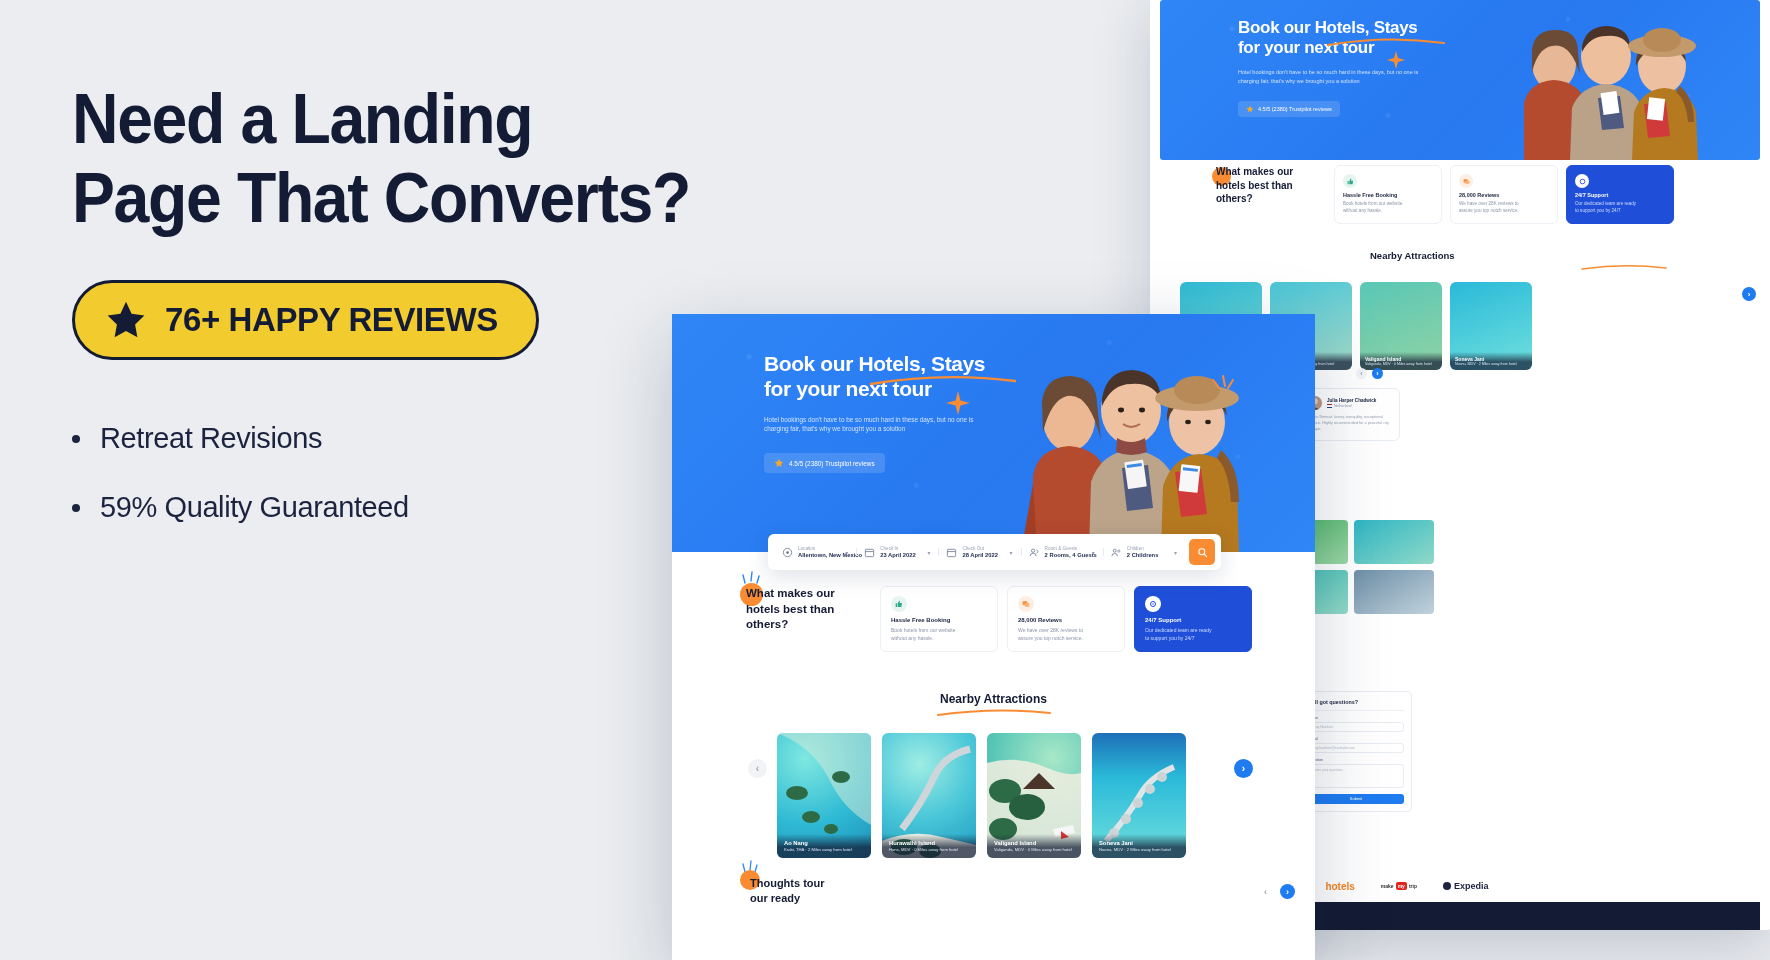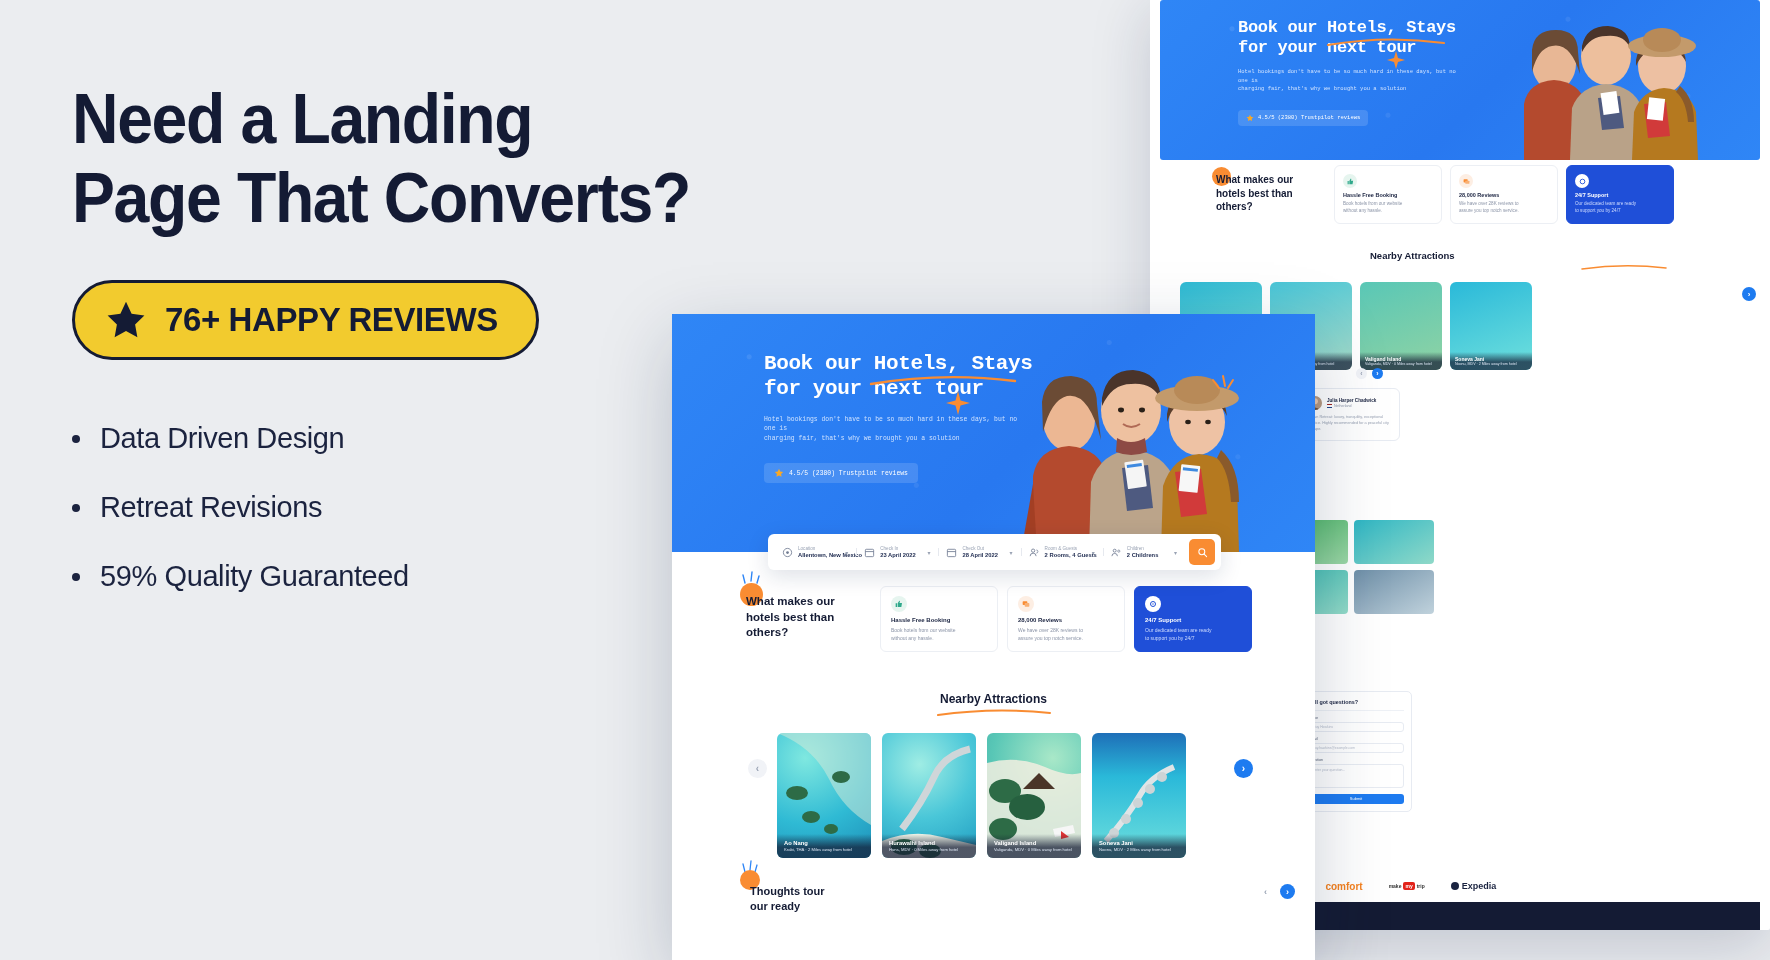--- a/index.html
+++ b/index.html
@@ -94,21 +94,21 @@
   }
   .navlinks { display: flex; }
   .navlinks span { color: #e9f1ff; white-space: nowrap; }
   .nav-right { margin-left: auto; display: flex; align-items: center; }
   .login { color: #fff; white-space: nowrap; }
   .signup {
     background: #F98C32; color: #fff;
     border-radius: 4px; text-align: center; white-space: nowrap;
   }
 
-  .hero-body { position: relative; z-index: 3; font-family: Liberation Mono, monospace; }
+  .hero-body { position: relative; z-index: 3; }
   .hero-title { color: #fff; font-weight: bold; line-height: 1.18; position: relative; }
   .hero-sub { color: #cfe2ff; line-height: 1.55; }
   .trust-pill {
     display: inline-flex; align-items: center;
     background: rgba(255,255,255,.14);
     border-radius: 4px; color: #fff; white-space: nowrap;
   }
 
   .family { position: absolute; bottom: 0; z-index: 4; }
 
@@ -126,21 +126,21 @@
   .sf-ico { flex: none; color: #6f7a91; }
   .sf-lbl { color: #9aa3b4; display: block; white-space: nowrap; }
   .sf-val { color: #243054; display: block; white-space: nowrap; font-weight: bold; }
   .sf-caret { color: #9aa3b4; flex: none; }
   .search-btn { background: #F98C32; color: #fff; border-radius: 5px; flex: none;
     display: flex; align-items: center; justify-content: center; }
 
   .section-white { background: #fff; position: relative; }
 
   .whatmakes { display: flex; align-items: flex-start; }
-  .wm-title { color: #141B34; font-weight: bold; line-height: 1.35; position: relative; z-index: 2; margin-top: 8px; }
+  .wm-title { color: #141B34; font-weight: bold; line-height: 1.35; position: relative; z-index: 2; }
   .wm-blob { position: absolute; border-radius: 50%; background: #F98C32; z-index: 1; }
   .feat-cards { display: flex; }
   .fcard { background: #fff; border: 1px solid #eceff4; border-radius: 6px; }
   .fcard.dark { background: #1F4FD8; border-color: #1F4FD8; }
   .fc-ico { border-radius: 50%; display: flex; align-items: center; justify-content: center; }
   .fc-title { font-weight: bold; color: #1a2340; white-space: nowrap; }
   .fcard.dark .fc-title { color: #fff; }
   .fc-desc { color: #8b94a7; line-height: 1.5; }
   .fcard.dark .fc-desc { color: #cfdcff; }
 
@@ -467,21 +467,21 @@
   <div class="partners" style="position:absolute; left:10px; top:880px; width:600px; height:32px; padding-left:22px; gap:26px;">
     <div class="partner" style="font-size:9px; color:#1a2340; gap:3px;">
       <span style="width:8px;height:8px;border-radius:50%;background:#34B27B;display:inline-block;"></span>
       <span>Tripadvisor</span>
     </div>
     <div class="partner" style="font-size:8px; color:#FF5A5F; gap:2px;">
       <span style="font-size:9px;">⌂</span>
         <span>airbnb</span>
     </div>
     <div class="partner" style="font-size:10px; color:#F58220;">
-      <span>comfort</span>
+      <span>hotels</span>
     </div>
     <div class="partner" style="font-size:5px; color:#333; gap:2px;">
       <span>make</span>
         <span style="background:#E2231A;color:#fff;padding:1px 2px;border-radius:2px;">my</span>
         <span>trip</span>
     </div>
     <div class="partner" style="font-size:9px; color:#1a2340; gap:3px;">
       <span style="width:8px;height:8px;border-radius:50%;background:#1a2340;display:inline-block;"></span>
       <span>Expedia</span>
     </div>
@@ -773,24 +773,20 @@
   <div class="badge">
     <svg class="badge-star" viewBox="0 0 24 24">
       <path d="M12 1.6l3.2 6.8 7.3 1-5.3 5.1 1.3 7.3-6.5-3.5-6.5 3.5 1.3-7.3L1.5 9.4l7.3-1z" fill="#141B34"></path>
     </svg>
     <span class="badge-text">76+ HAPPY REVIEWS</span>
   </div>
 
   <ul class="benefits">
     <li>
       <span class="benefit-dot"></span>
-      <span>Data Driven Design</span>
-    </li>
-    <li>
-      <span class="benefit-dot"></span>
       <span>Retreat Revisions</span>
     </li>
     <li>
       <span class="benefit-dot"></span>
       <span>59% Quality Guaranteed</span>
     </li>
   </ul>
 </div>
 
 </body></html>

